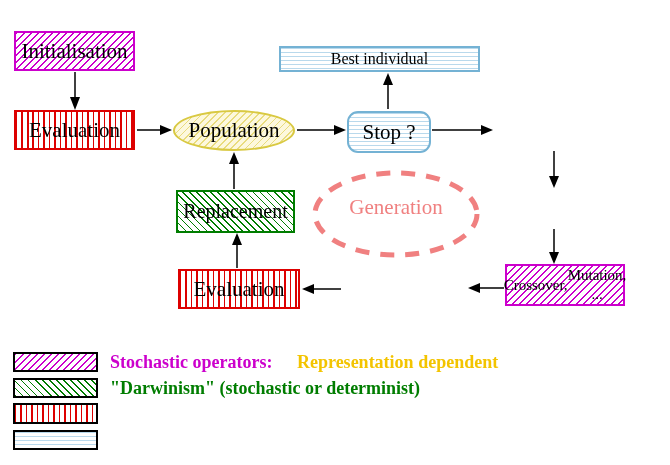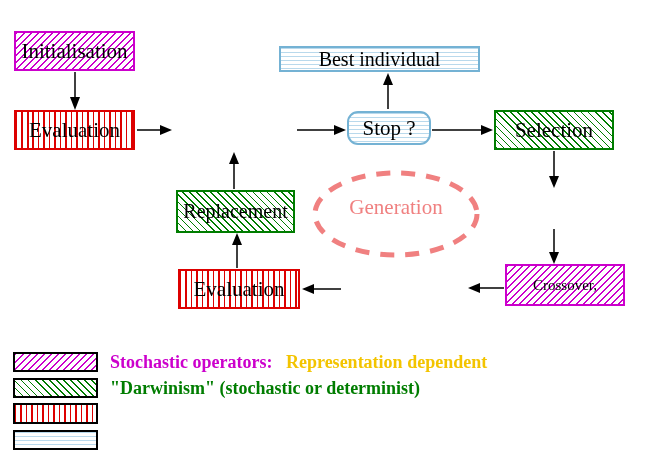--- a/index.html
+++ b/index.html
@@ -40,21 +40,21 @@
   .gen-label{position:absolute;left:315px;top:195px;width:162px;text-align:center;
     color:var(--salmon,#f08080);font-size:21px;}
   .gen-ellipse{stroke:var(--salmon,#f08080);fill:none;}
   .arrow line{stroke:#000;stroke-width:1.5;}
   .arrow polygon{fill:#000;}
   
   .swatch{position:absolute;width:85px;height:20px;box-sizing:border-box;border:2px solid;}
   .lg-text{position:absolute;left:110px;height:22px;line-height:22px;
     font-weight:bold;font-size:18px;white-space:nowrap;}
   .lg-magenta{color:var(--magenta,#cc00cc);}
-  .lg-gold{color:var(--gold-text,#ffcc00);margin-left:9px;}
+  .lg-gold{color:var(--gold-text,#ffcc00);margin-left:20px;}
   .lg-green{color:var(--green,#007d00);}
   .lg-red{color:var(--red,#dd0000);}
   .lg-blue{color:var(--legend-blue-text,#9cc3e1);}
   .small{font-size:20px;}
   .xsmall{font-size:15px;line-height:1.25;}
 </style>
 </head>
 <body>
 
 <div class="canvas">
@@ -108,36 +108,37 @@
   </svg>
 
   <div class="node box hatch-magenta" style="left:14px;top:31px;width:121px;height:40px">
     <span>Initialisation</span>
   </div>
 
   <div class="node box hatch-red" style="left:14px;top:110px;width:121px;height:40px">
     <span>Evaluation</span>
   </div>
 
+  <div class="node ellipse hatch-yellow" style="left:173px;top:110px;width:122px;height:41px">
+    <span>Population</span>
+  </div>
 
-  <div class="node box hatch-blue" style="left:279px;top:46px;width:201px;height:26px;font-size:20px">
+  <div class="node box hatch-blue" style="left:279px;top:46px;width:201px;height:26px;font-size:16px">
     <span>Best individual</span>
   </div>
 
-  <div class="node rounded hatch-blue" style="left:347px;top:111px;width:84px;height:34px">
+  <div class="node rounded hatch-blue" style="left:347px;top:111px;width:84px;height:42px">
     <span>Stop ?</span>
   </div>
 
-  <div class="node box hatch-green" style="left:494px;top:110px;width:120px;height:40px">
-    <span>Selection</span>
-  </div>
 
 
   <div class="node box hatch-magenta xsmall" style="left:505px;top:264px;width:120px;height:42px;">
     <span>Crossover,</span>
+    <span>Mutation, ...</span>
   </div>
 
 
   <div class="node box hatch-red" style="left:178px;top:269px;width:122px;height:40px">
     <span>Evaluation</span>
   </div>
 
   <div class="node box hatch-green small" style="left:176px;top:190px;width:119px;height:43px">
     <span>Replacement</span>
   </div>

